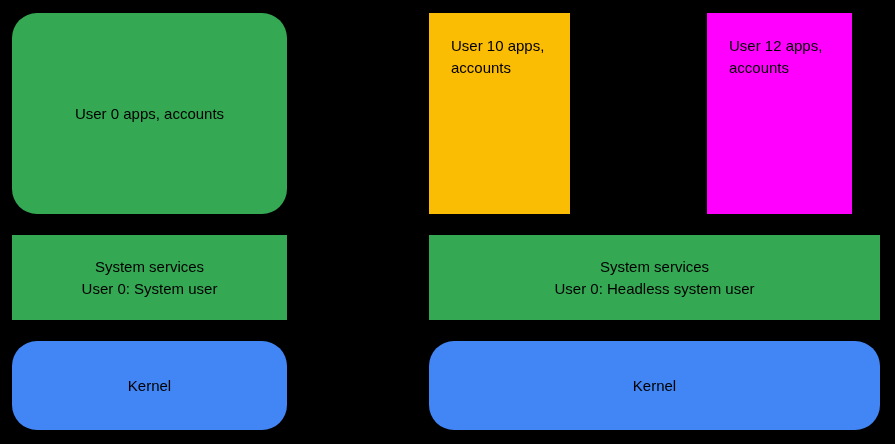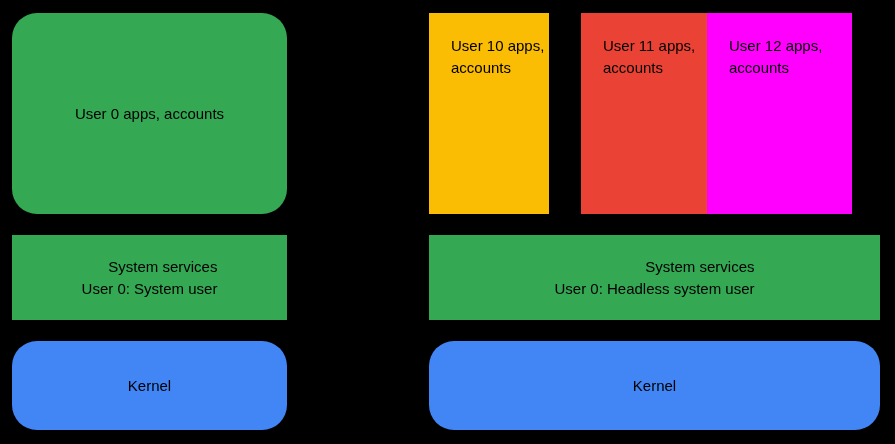--- a/index.html
+++ b/index.html
@@ -33,47 +33,46 @@
     border-radius: 25px;
   }
   .box.topleft {
     padding: 22px 0 0 22px;
     text-align: left;
   }
   .box.midleftpad {
     display: flex;
     align-items: center;
     justify-content: center;
-    text-align: right;
+    text-align: center;
   }
 
   
   #box-user0-apps   { left: 12px;  top: 13px;  width: 275px; height: 201px; background: #34a853; }
-  #box-user10-apps  { left: 429px; top: 13px;  width: 120px; height: 201px; background: #fbbc04; }
+  #box-user10-apps  { left: 429px; top: 13px;  width: 141px; height: 201px; background: #fbbc04; }
   #box-user11-apps  { left: 581px; top: 13px;  width: 142px; height: 201px; background: #ea4335; }
   #box-user12-apps  { left: 707px; top: 13px;  width: 145px; height: 201px; background: #ff00ff; }
 
   
   #box-sysservices-left  { left: 12px;  top: 235px; width: 275px; height: 85px; background: #34a853; }
   #box-sysservices-right { left: 429px; top: 235px; width: 451px; height: 85px; background: #34a853; }
 
   
   #box-kernel-left  { left: 12px;  top: 341px; width: 275px; height: 89px; background: #4285f4; }
   #box-kernel-right { left: 429px; top: 341px; width: 451px; height: 89px; background: #4285f4; }
 </style>
 </head>
 <body>
 
 <div id="diagram">
 
   <div class="box center" id="box-user0-apps">User 0 apps, accounts</div>
 
   <div class="box topleft" id="box-user10-apps">User 10 apps, accounts</div>
 
-  <div class="box topleft" id="box-user11-apps">User 11 apps, accounts</div>
 
   <div class="box topleft" id="box-user12-apps">User 12 apps, accounts</div>
 
   <div class="box midleftpad" id="box-sysservices-left">System services
 User 0: System user</div>
 
   <div class="box midleftpad" id="box-sysservices-right">System services
 User 0: Headless system user</div>
 
   <div class="box center" id="box-kernel-left">Kernel</div>

